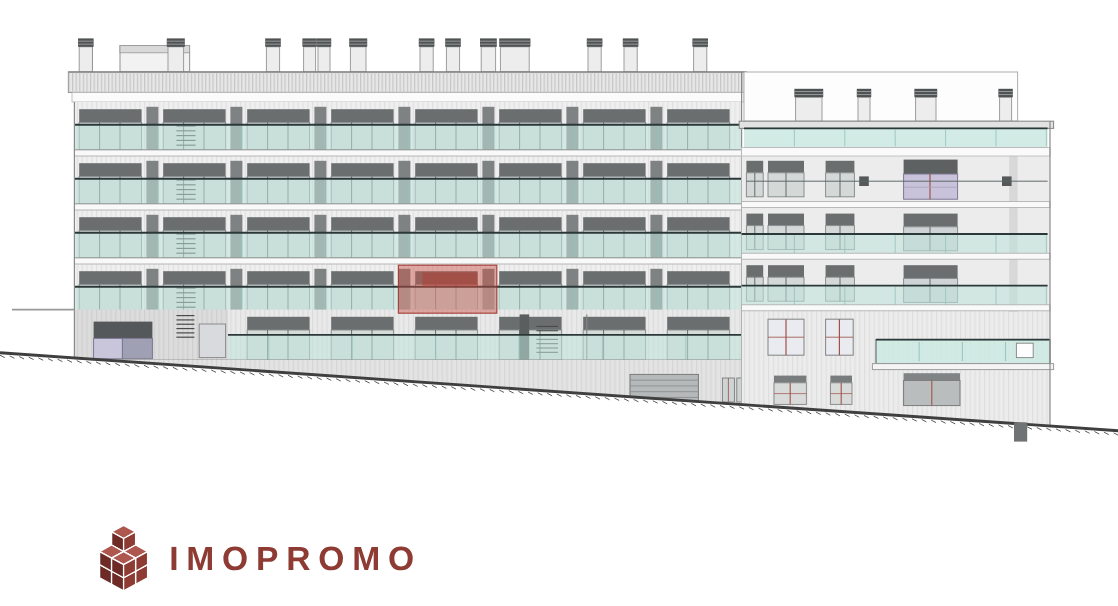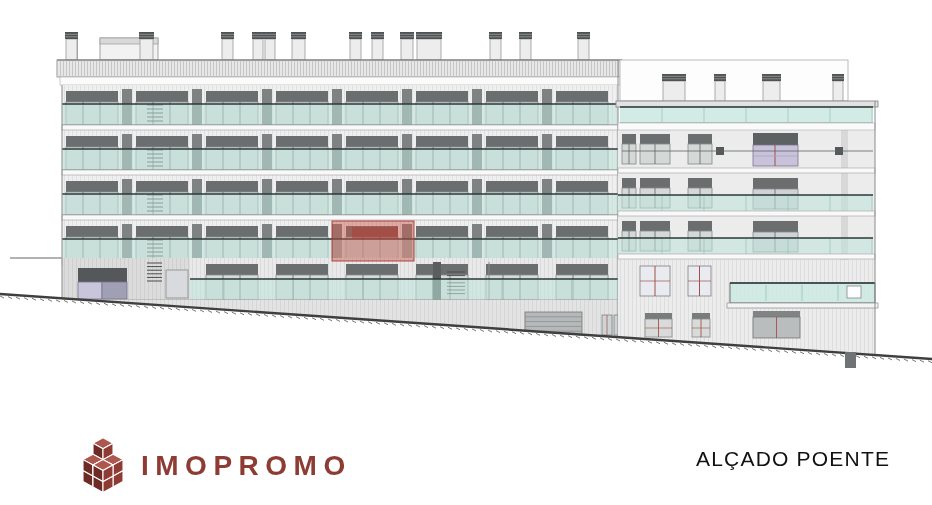--- a/index.html
+++ b/index.html
@@ -656,15 +656,14 @@
         <polygon points="39,44 28,50 28,62 39,56" fill="#8e3b34" stroke="#ffffff" stroke-width="1.2" stroke-linejoin="round"></polygon>
         <polygon points="28,26 39,32 28,38 17,32" fill="#ad574f" stroke="#ffffff" stroke-width="1.2" stroke-linejoin="round"></polygon>
         <polygon points="17,32 28,38 28,50 17,44" fill="#6e2b26" stroke="#ffffff" stroke-width="1.2" stroke-linejoin="round"></polygon>
         <polygon points="39,32 28,38 28,50 39,44" fill="#8e3b34" stroke="#ffffff" stroke-width="1.2" stroke-linejoin="round"></polygon>
       </svg>
     <div class="logo-text">
       <div class="logo-name" style="color: rgb(142, 59, 52);">IMOPROMO</div>
     </div>
   </div>
 
-  <div class="drawing-title">ALÇADO POENTE</div>
 
 </div>
 
 </body></html>

